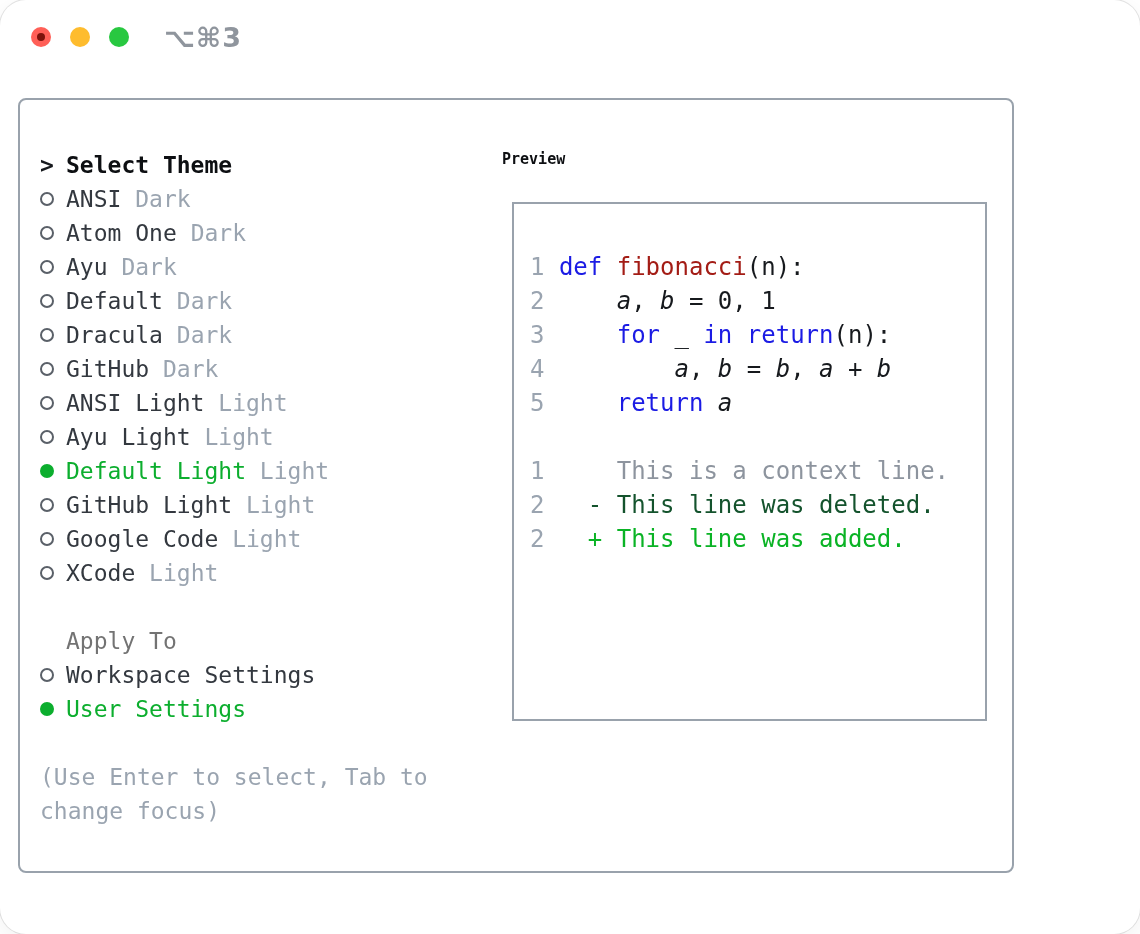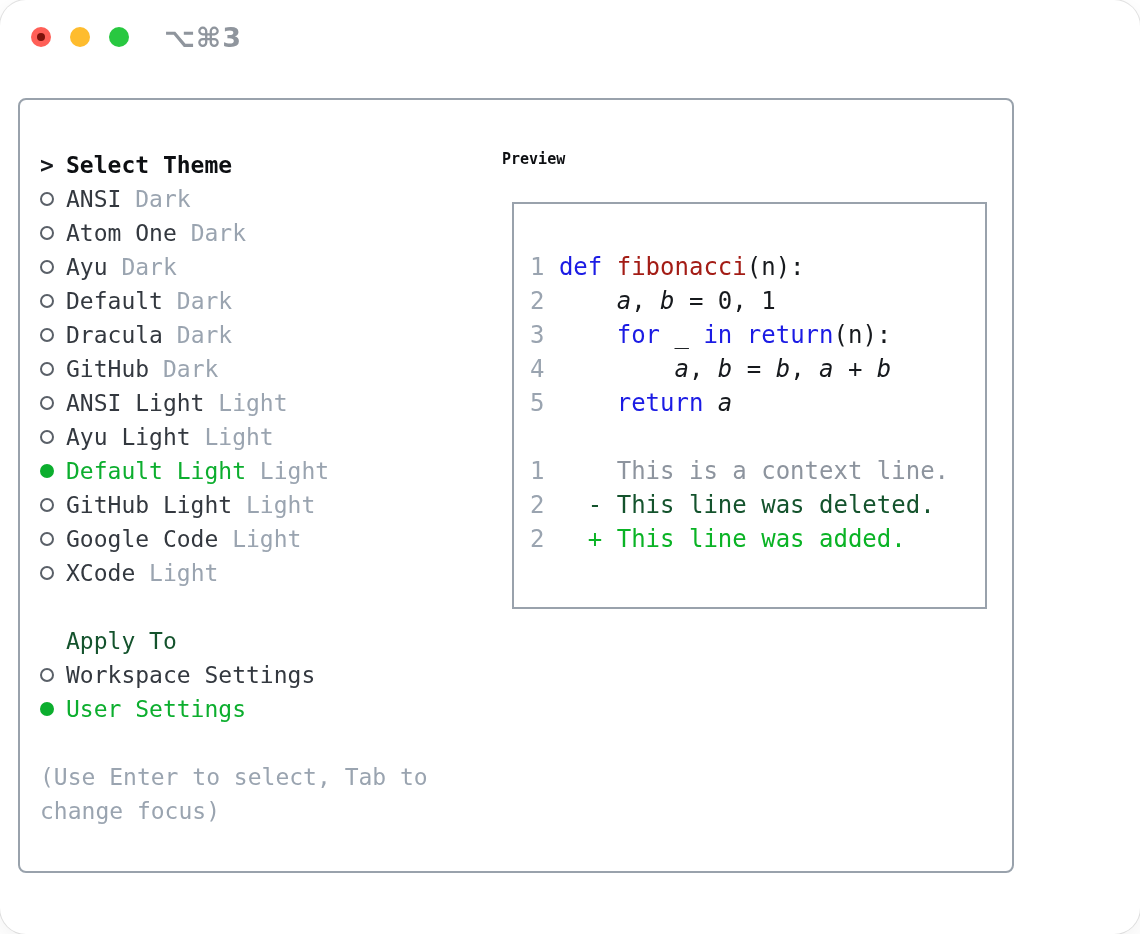--- a/index.html
+++ b/index.html
@@ -50,32 +50,32 @@
   .radio {
     width: 14px; height: 14px; border-radius: 50%;
     border: 2px solid #5a6068; background: transparent;
   }
   .radio.on { border-color: #0cae2e; background: #0cae2e; }
   .hdr { font-weight: 700; color: #0d0f12; }
   .item-name { color: #33383f; }
   .item-name.selected { color: #0cae2e; }
   .suffix { color: #9aa4b0; }
   .section-gap { margin-top: 34px; }
-  .apply-hdr { color: #14532d; }
+  .apply-hdr { color: #737373; }
   .hint {
     margin-top: 34px; width: 430px;
     font-size: 23px; line-height: 34px; color: #9aa4b0;
   }
   
   .preview-title {
     position: absolute; left: 482px; top: 50px;
     font-size: 15px; font-weight: 700; color: #0d0f12;
   }
   .preview-box {
-    position: absolute; left: 492px; top: 102px; width: 475px; height: 407px;
+    position: absolute; left: 492px; top: 102px; width: 475px; height: 519px;
     border: 2px solid #99a2ac; background: #ffffff;
     padding: 46px 10px 0 16px;
   }
   .code-line {
     height: 34px; font-size: 24px; line-height: 34px;
     white-space: pre; color: #16191d;
   }
   .tok-ln  { color: #9aa4b0; }
   .tok-kw  { color: #1b1be4; }
   .tok-fn  { color: #a31c15; }

